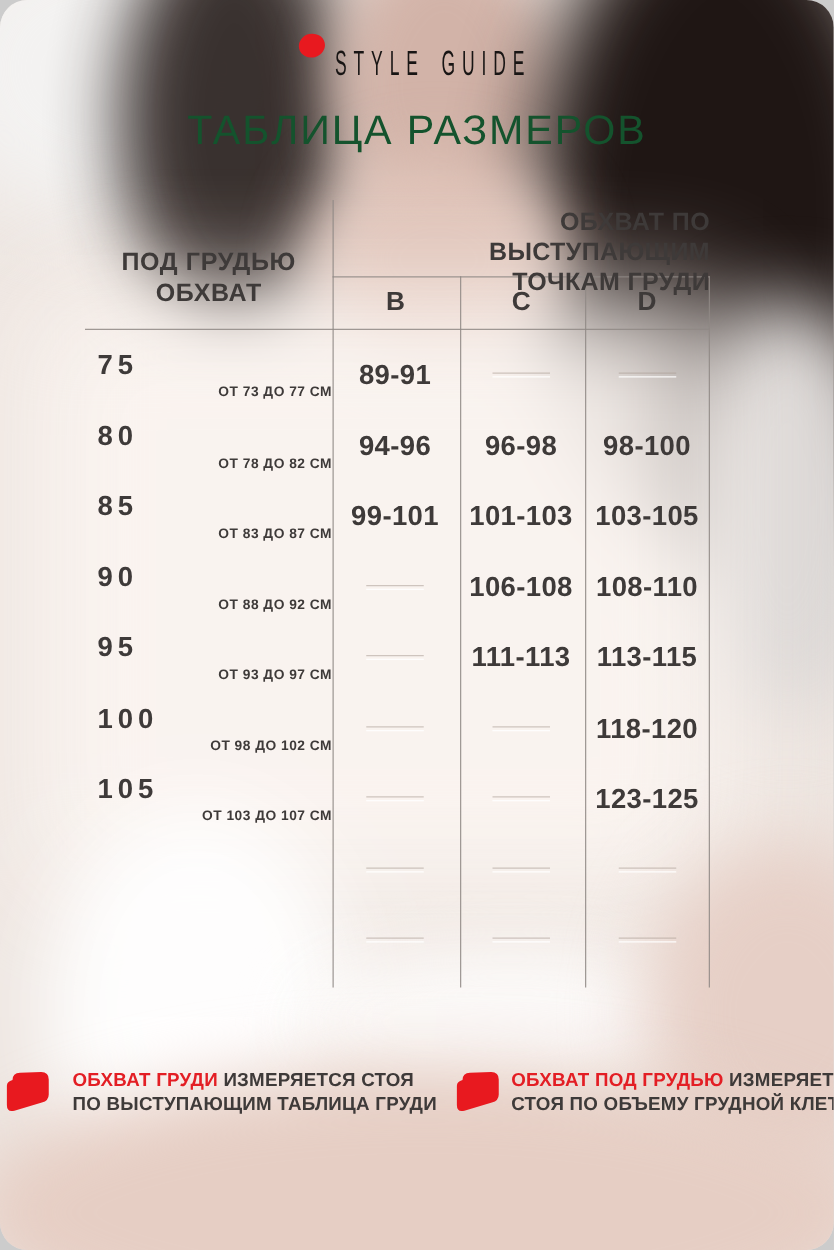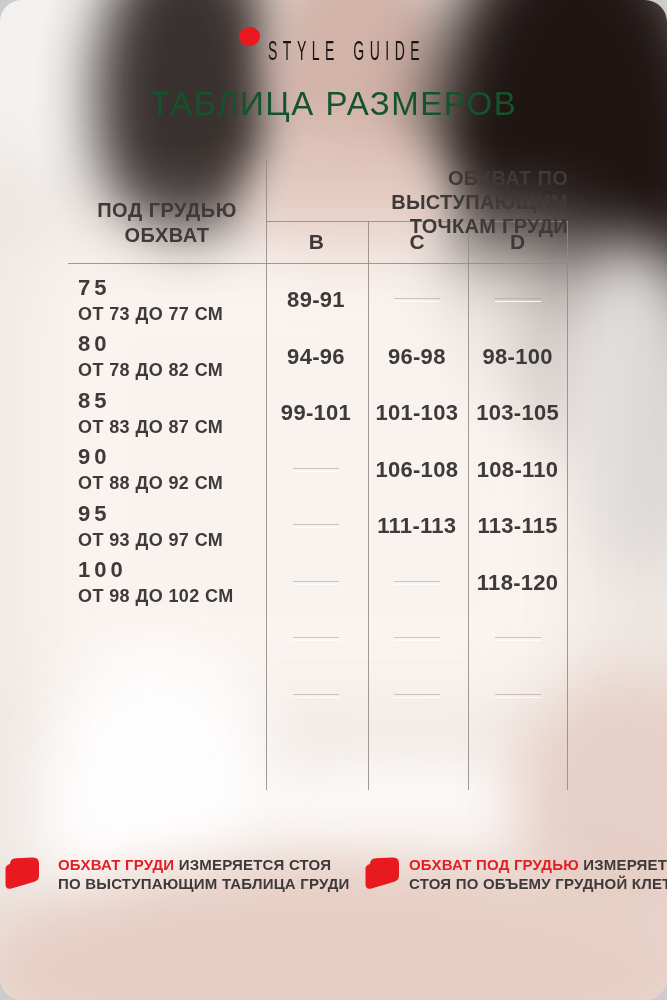--- a/index.html
+++ b/index.html
@@ -47,21 +47,21 @@
   .colgroup-head{position:absolute;left:198px;top:6px;width:302px;text-align:right;
     font-size:20px;font-weight:bold;line-height:24px;letter-spacing:.3px;}
   .cuprow{position:absolute;left:198px;top:61px;width:302px;height:42px;display:flex;}
   .cuprow .cup{flex:1;display:flex;align-items:center;justify-content:center;
     font-size:21px;font-weight:bold;}
 
   .rows{position:absolute;left:0;top:112px;width:500px;}
   .trow{display:flex;height:56.5px;align-items:center;}
   .lblcell{width:198px;padding-left:10px;box-sizing:border-box;}
   .size-num{font-size:22px;font-weight:bold;letter-spacing:4px;line-height:24px;}
-  .size-range{font-size:18px;font-weight:bold;letter-spacing:.4px;margin-top:4px;}
+  .size-range{font-size:11px;font-weight:bold;letter-spacing:.4px;margin-top:4px;text-align:right;}
   .cell{width:101px;display:flex;justify-content:center;
     font-size:22px;font-weight:bold;letter-spacing:.3px;}
   .cell.empty::before{content:"";display:block;width:46px;height:2px;
     border-top:1px solid rgba(171,158,150,.55);border-bottom:1px solid rgba(255,255,255,.9);}
 
   
   .legend{position:absolute;left:0;top:853px;width:605px;height:60px;color:#3e3a39;}
   .leg-item{position:absolute;top:0;}
   .leg-item.one{left:2px;}
   .leg-item.two{left:362px;}
@@ -213,20 +213,35 @@
             <span class="cell-value"></span>
           </div>
         <div class="cell empty">
             <span class="cell-value"></span>
           </div>
         <div class="cell">
             <span class="cell-value">118-120</span>
           </div>
       </div>
 
+      <div class="trow">
+        <div class="lblcell">
+          <div class="size-num">105</div>
+          <div class="size-range">ОТ 103 ДО 107 СМ</div>
+        </div>
+        <div class="cell empty">
+            <span class="cell-value"></span>
+          </div>
+        <div class="cell empty">
+            <span class="cell-value"></span>
+          </div>
+        <div class="cell">
+            <span class="cell-value">123-125</span>
+          </div>
+      </div>
 
       <div class="trow">
         <div class="lblcell">
           <div class="size-num"></div>
           <div class="size-range"></div>
         </div>
         <div class="cell empty">
             <span class="cell-value"></span>
           </div>
         <div class="cell empty">

